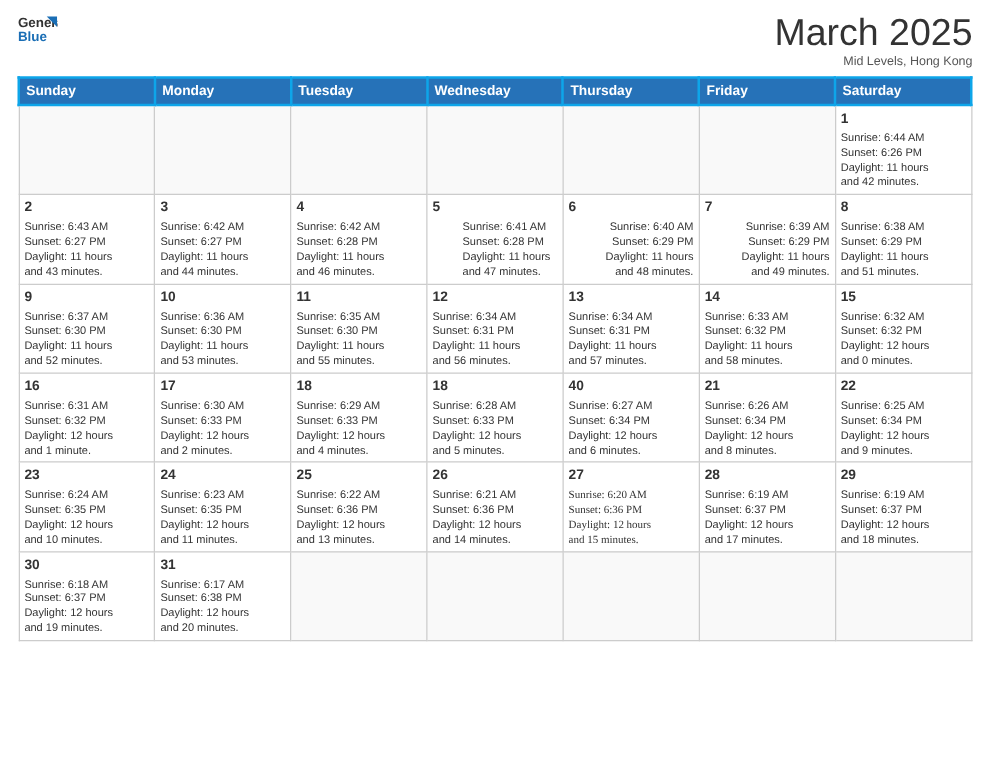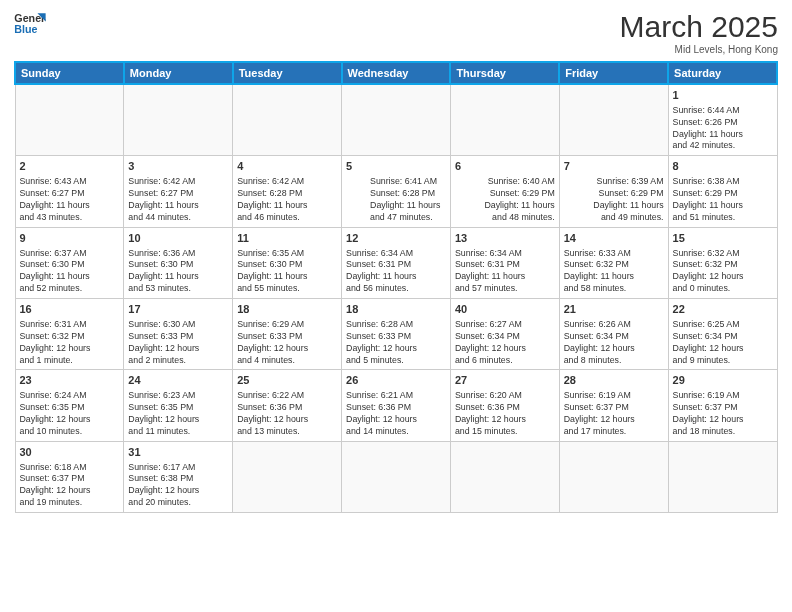--- a/index.html
+++ b/index.html
@@ -310,21 +310,21 @@
           </td>
           <td>
             <span class="day-number">26</span>
             <div class="day-info" style="white-space: pre-line;">Sunrise: 6:21 AM
 Sunset: 6:36 PM
 Daylight: 12 hours
 and 14 minutes.</div>
           </td>
           <td>
             <span class="day-number">27</span>
-            <div class="day-info" style="white-space: pre-line;">Sunrise: 6:20 AM
+            <div class="day-info" style="white-space: pre-line; font-family: Liberation Serif, serif;">Sunrise: 6:20 AM
 Sunset: 6:36 PM
 Daylight: 12 hours
 and 15 minutes.</div>
           </td>
           <td>
             <span class="day-number">28</span>
             <div class="day-info" style="white-space: pre-line;">Sunrise: 6:19 AM
 Sunset: 6:37 PM
 Daylight: 12 hours
 and 17 minutes.</div>

